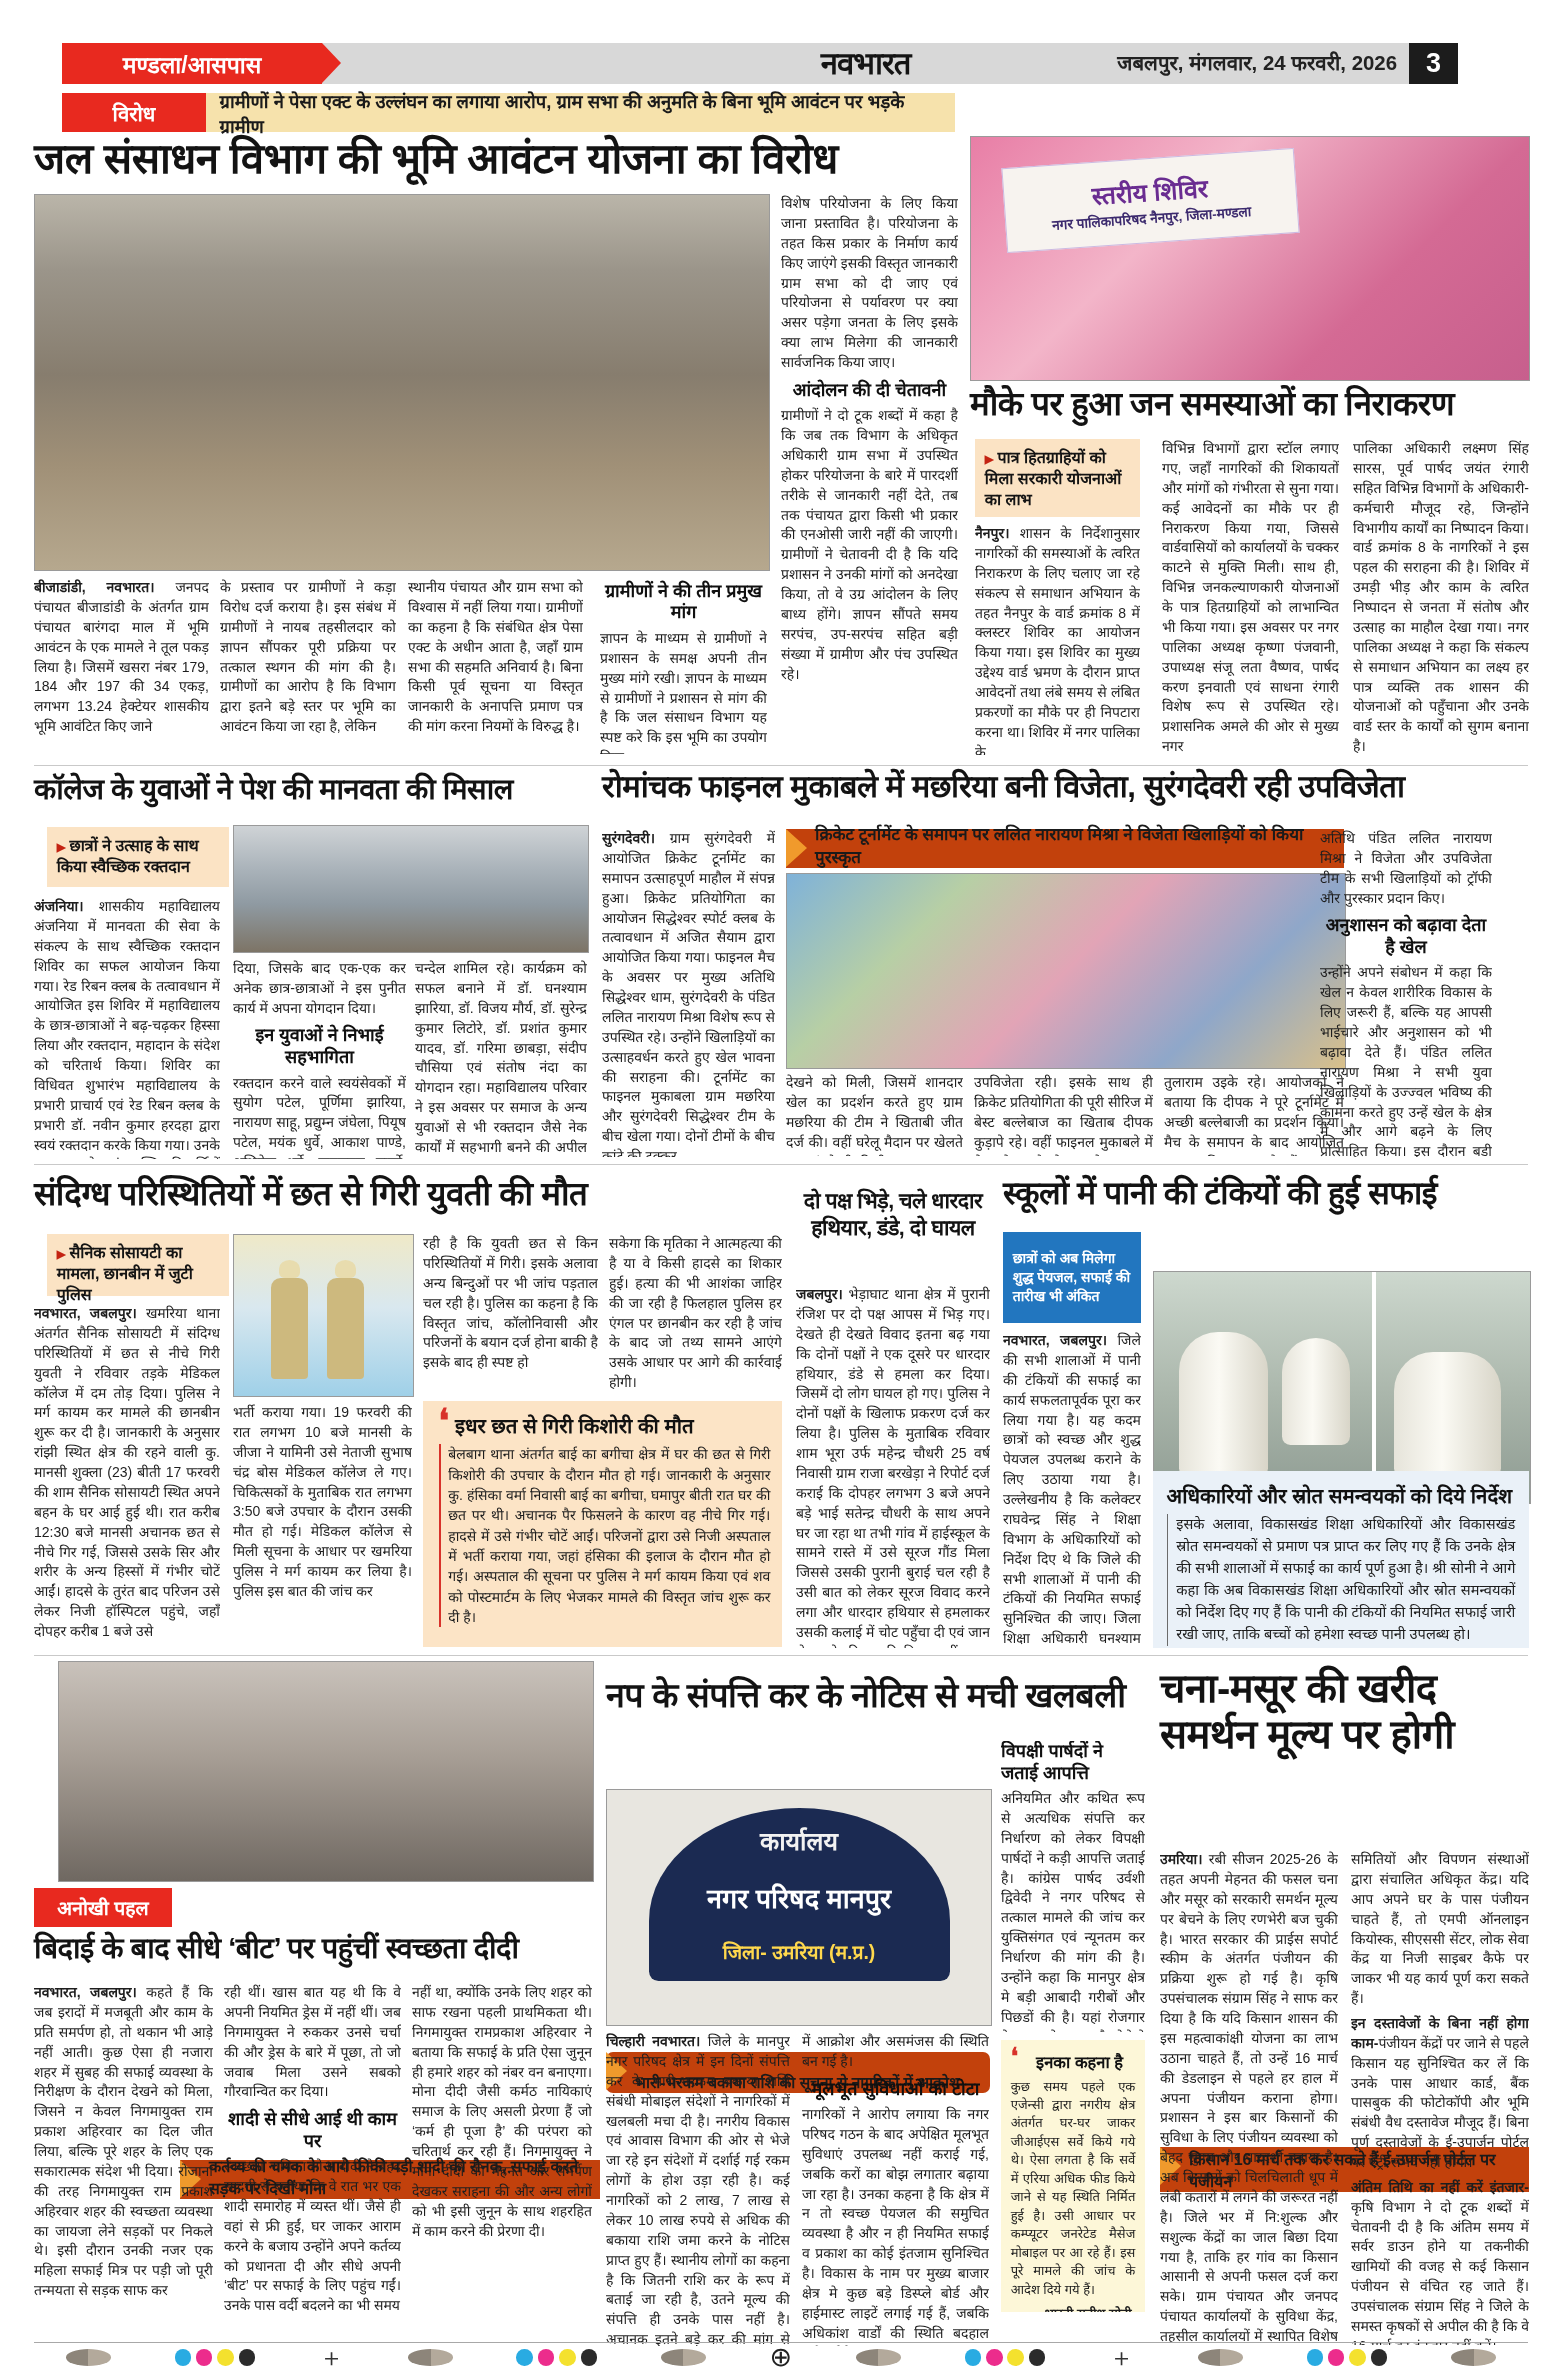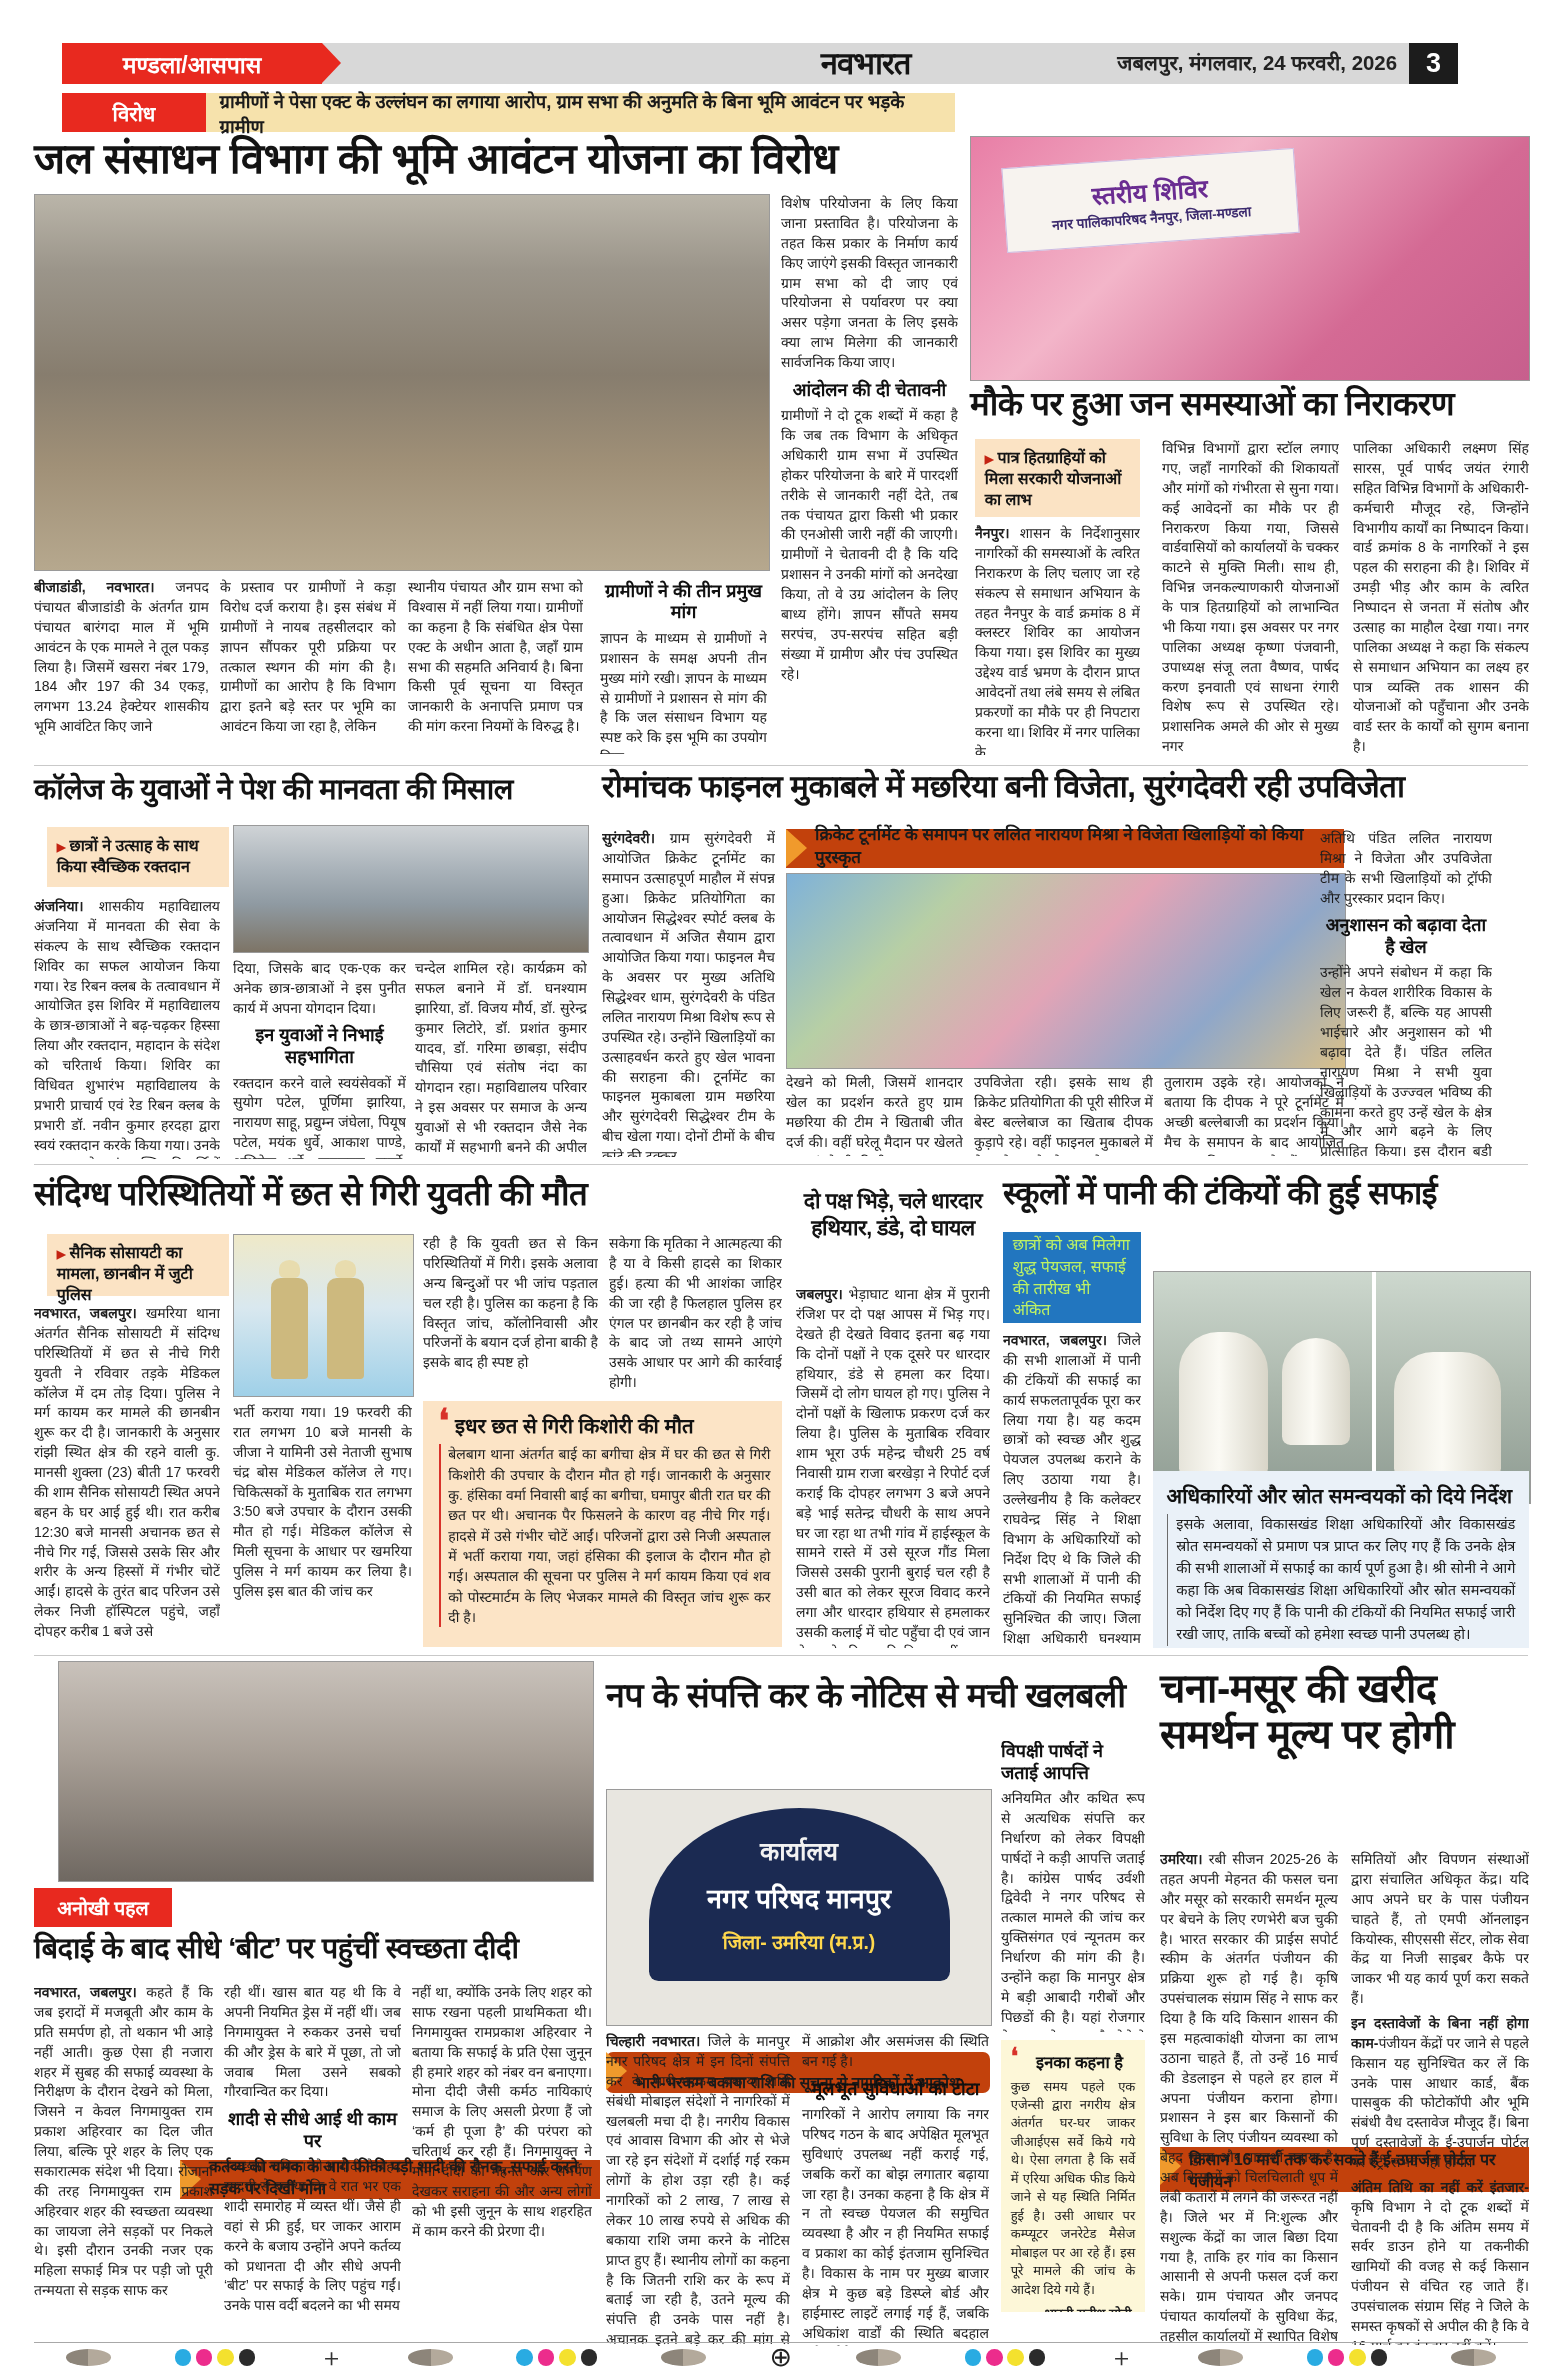--- a/index.html
+++ b/index.html
@@ -40,30 +40,30 @@
   .cricket-photo{background:linear-gradient(135deg,#7fb2d9 0%,#b7cfa5 25%,#e2a4b6 50%,#8fa7c9 75%,#d9c08a 100%);}
   .cartoon{background:linear-gradient(180deg,#efe9c8 0%,#d9e8ef 45%,#9fd0e8 100%);}
   .cartoon .fig{position:absolute;bottom:17.5px;width:37px;height:101px;background:#cdb97e;border-radius:9.7px 9.7px 3.9px 3.9px;}
   .cartoon .fig::before{content:"";position:absolute;top:-17.5px;left:7.8px;width:21.3px;height:17.5px;background:#e8dcae;border-radius:50% 50% 30% 30%;}
   .tanks-photo{background:linear-gradient(180deg,#cdd8ce 0%,#a9b5aa 55%,#8e9b92 100%);position:relative;}
   .tank{position:absolute;bottom:25px;width:89px;height:146px;background:linear-gradient(90deg,#e6e4da,#fbfaf4 45%,#d8d5c8);border-radius:39px 39px 9.7px 9.7px;}
   .panel-split{position:absolute;top:0;left:58%;width:3.9px;height:100%;background:#ffffff;}
   .sweeper-photo{background:linear-gradient(180deg,#c9c2bb 0%,#a89f96 42%,#6f6861 100%);}
   .sign-photo{background:#e8e6e0;display:flex;align-items:flex-start;justify-content:center;}
   .sign-arch{margin-top:17.5px;width:301px;height:173px;background:#1b2a52;border-radius:155px 155px 9.7px 9.7px / 116px 116px 9.7px 9.7px;
-    display:flex;flex-direction:column;align-items:center;justify-content:center;gap:12px;}
+    display:flex;flex-direction:column;align-items:center;justify-content:center;gap:22px;}
   .sign-l1{color:#f2f2f2;font-weight:900;font-size:25px;}
   .sign-l2{color:#ffffff;font-weight:900;font-size:27px;}
   .sign-l3{color:#ffd84d;font-weight:800;font-size:19.4px;}
   
   .pullquote{background:#fce4c6;padding:9.7px 11.6px 9.7px 15.5px;overflow:hidden;}
   .pullquote h4{margin:0 0 5.8px;font-size:20.4px;font-weight:900;color:#111;}
   .pullquote p{margin:0;font-size:14px;line-height:1.45;text-align:justify;border-left:2.9px solid #d8322a;padding-left:7.8px;}
   .pq-mark{color:#d8322a;font-size:33px;line-height:0.6;font-weight:900;float:left;margin-right:5.8px;}
-  .bluebox{background:#2276bf;color:#bef264;font-weight:400;font-size:16px;line-height:1.35;padding:9.7px 9.7px;display:flex;align-items:center;}
+  .bluebox{background:#2276bf;color:#ffffff;font-weight:700;font-size:14px;line-height:1.35;padding:9.7px 9.7px;display:flex;align-items:center;}
   .notebox{background:#eaf1f8;padding:9.7px 13.6px;overflow:hidden;}
   .notebox h4{margin:0 0 5.8px;font-size:20.4px;font-weight:900;color:#101010;}
   .notebox p{margin:0;font-size:14.6px;line-height:1.5;text-align:justify;border-left:1.9px solid #6b6b6b;padding-left:8.7px;}
   .saybox{background:#fdf7d8;padding:9.7px 9.7px;overflow:hidden;}
   .saybox h4{margin:0 0 4.9px;font-size:16.5px;font-weight:900;text-align:center;color:#111;}
   .saybox p{margin:0 0 5.8px;font-size:13px;line-height:1.42;text-align:justify;}
   .saybox .sig{font-weight:800;text-align:right;font-size:13px;margin:0;}
   .rule{background:#c9c9c9;height:1px;}
   
   .marks{border-top:1.9px solid #a8a8a8;display:flex;align-items:center;justify-content:space-around;}

